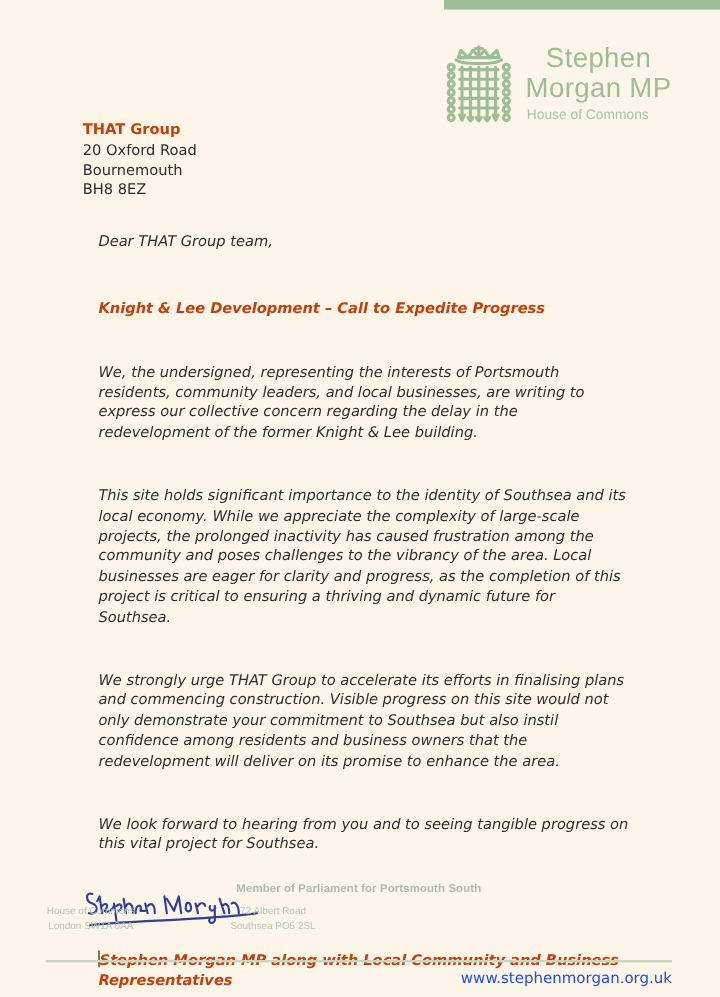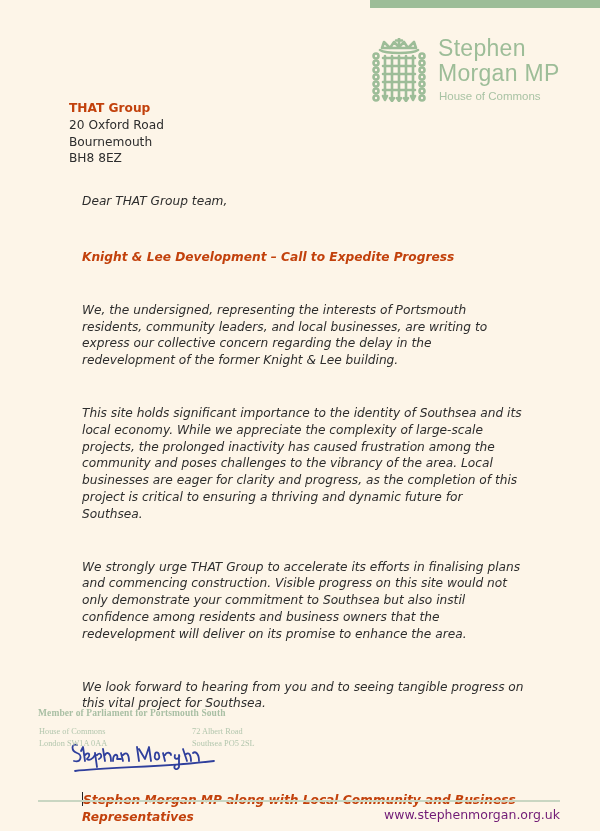--- a/index.html
+++ b/index.html
@@ -22,20 +22,21 @@
       width: 230px;
       height: 8px;
       background: #9dbd98;
     }
     .logo {
       position: absolute;
       left: 370px;
       top: 38px;
       width: 230px;
       height: 70px;
+      text-align: center;
     }
     .portcullis {
       position: absolute;
       left: 0;
       top: 0;
       width: 58px;
       height: 64px;
     }
     .logo-name {
       position: absolute;
@@ -95,24 +96,25 @@
       width: 1px;
       height: 14px;
       background: #222;
       vertical-align: -2px;
       margin-right: 0px;
     }
 
     .footer {
       position: absolute;
       left: 38px;
-      top: 708px;
+      top: 735px;
       width: 522px;
-      font-family: Liberation Serif, serif;
+      font-family: Liberation Sans, sans-serif;
       color: #a9bfa4;
+      text-align: center;
     }
     .footer-title {
       font-size: 9.5px;
       font-weight: bold;
       color: #a9bfa4;
       letter-spacing: 0.1px;
     }
     .footer-cols {
       position: relative;
       margin-top: 8px;
@@ -138,21 +140,21 @@
       top: 800px;
       width: 522px;
       height: 1.5px;
       background: #c9d6c2;
     }
     .website {
       position: absolute;
       right: 40px;
       top: 807px;
       font-size: 12.5px;
-      color: #701a75;
+      color: #1d4ed8;
       font-family: "DejaVu Sans", sans-serif;
       white-space: nowrap;
     }
   </style>
 </head>
 <body>
 
 <div class="top-bar"></div>
 
 <div class="logo">

